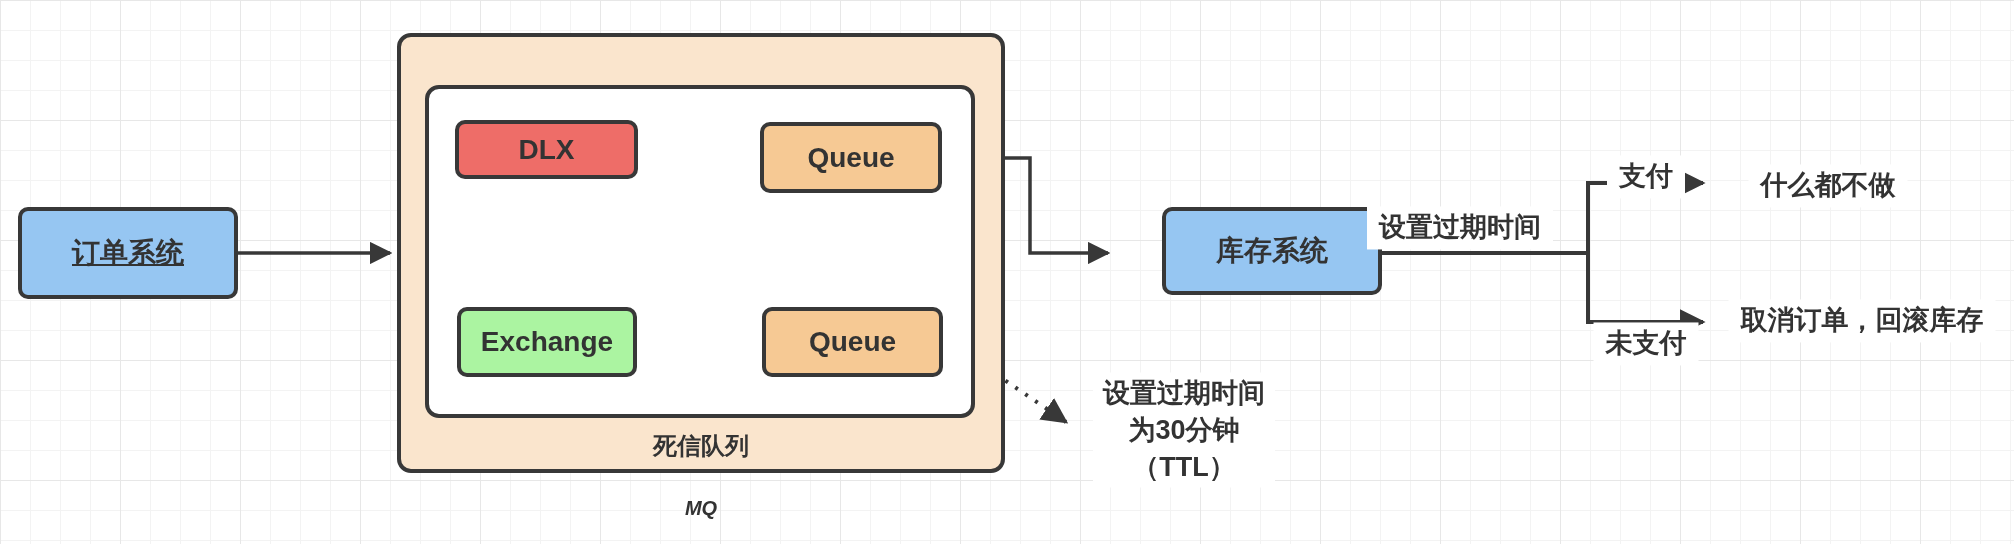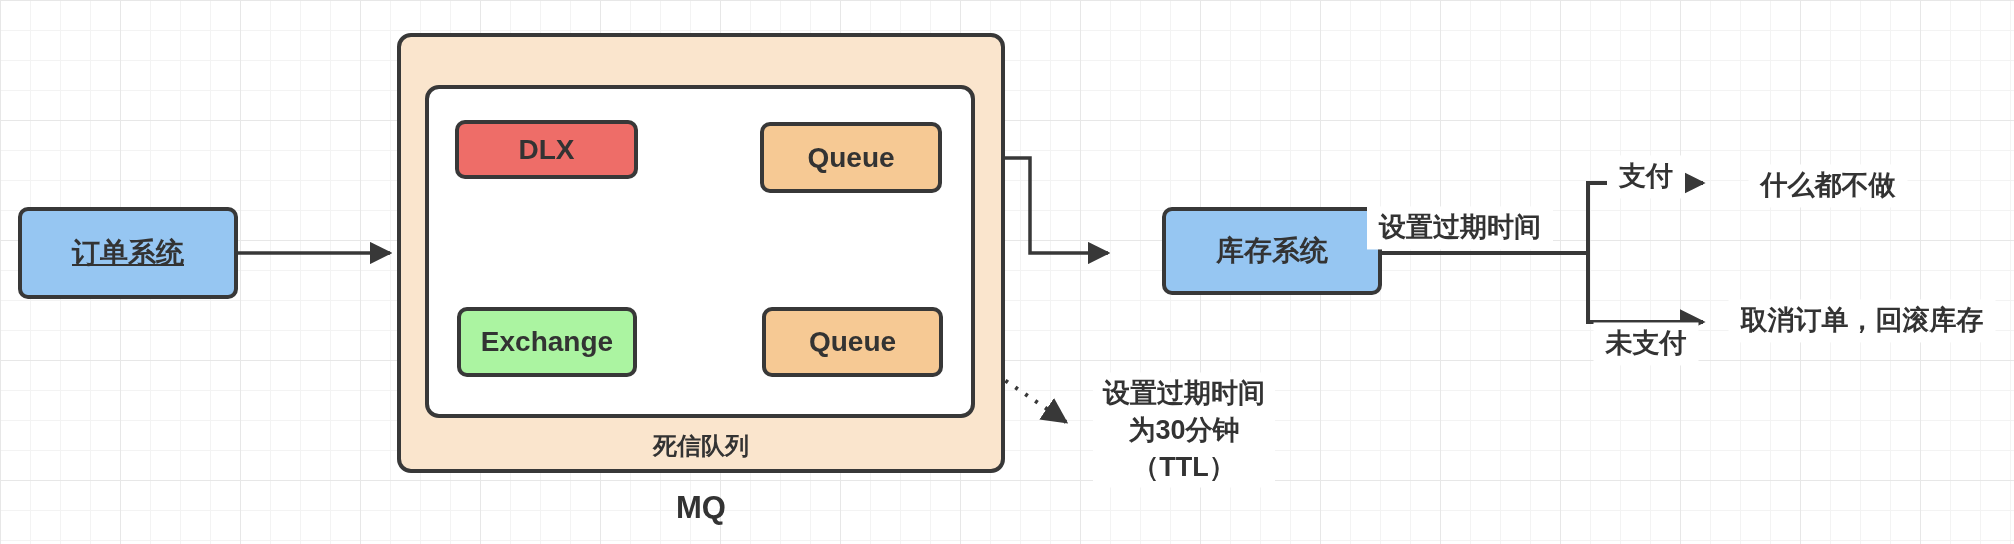--- a/index.html
+++ b/index.html
@@ -112,21 +112,21 @@
 
   <div class="node fill-orange" style="left:762px;top:307px;width:181px;height:70px;">
     <span>Queue</span>
   </div>
 
   <div class="node fill-blue" style="left:1118px;top:207px;width:220px;height:88px;margin-left:44px;">
     <span>库存系统</span>
   </div>
 
   <div class="lbl no-bg" style="left:701px;top:446px;font-size:24px;">死信队列</div>
-  <div class="lbl no-bg" style="left:701px;top:508px;font-size:31px;">MQ</div>
+  <div class="lbl no-bg" style="left:701px;top:508px;font-size:20px;font-style:italic;">MQ</div>
 
   <div class="lbl" style="left:1460px;top:228px;">设置过期时间</div>
   <div class="lbl" style="left:1646px;top:177px;">支付</div>
   <div class="lbl" style="left:1646px;top:344px;">未支付</div>
   <div class="lbl" style="left:1862px;top:321px;">取消订单，回滚库存</div>
   <div class="lbl" style="left:1828px;top:186px;">什么都不做</div>
 
   <div class="ttl-note" style="left:1184px;top:430px;">
     <div>设置过期时间</div>
     <div>为30分钟</div>

